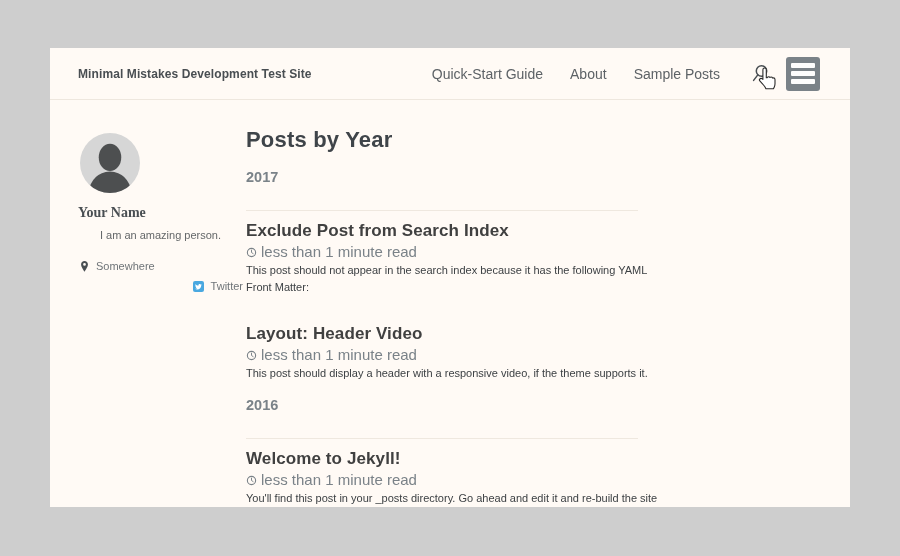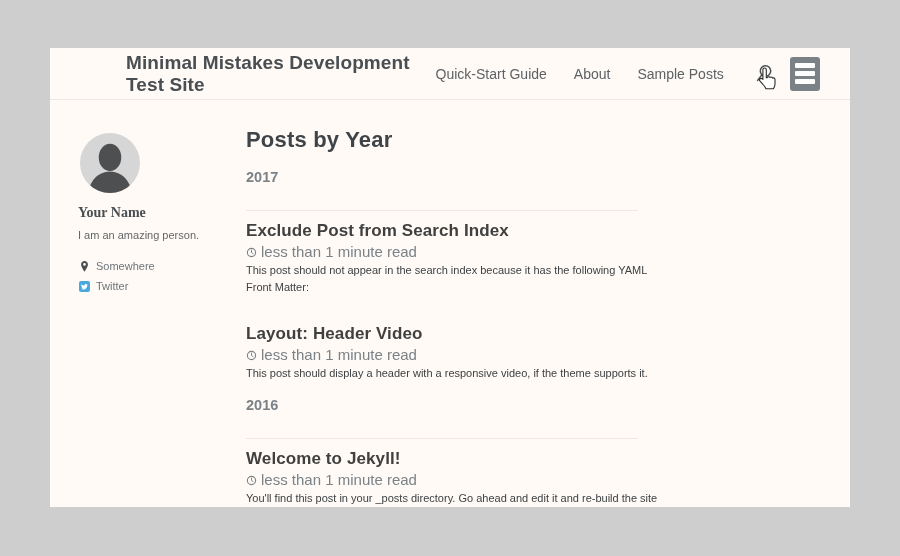--- a/index.html
+++ b/index.html
@@ -21,22 +21,22 @@
 
   
   .masthead {
     position: absolute;
     left: 0; top: 0; width: 100%; height: 52px;
     display: flex; align-items: center;
     padding: 0 30px 0 28px;
     border-bottom: 1px solid #eee7de;
   }
   .site-title {
-    font-size: 19px; font-weight: 700; color: #494e52;
-    letter-spacing: 0.1px; text-decoration: none; cursor: pointer; margin-left: 48px;
+    font-size: 12px; font-weight: 700; color: #494e52;
+    letter-spacing: 0.1px; text-decoration: none; cursor: pointer;
   }
   .primary-nav { margin-left: auto; display: flex; align-items: center; gap: 27px; }
   .nav-link {
     font-size: 14px; color: #5d6266; text-decoration: none; cursor: pointer;
     white-space: nowrap;
   }
   .search-toggle {
     margin-left: 30px; width: 20px; height: 20px; display: inline-flex;
     align-items: center; justify-content: center; cursor: pointer;
   }
@@ -52,29 +52,29 @@
   
   .cursor {
     position: absolute; left: 706px; top: 17px; width: 24px; height: 28px;
     z-index: 50; pointer-events: none;
   }
 
   
   .sidebar { position: absolute; left: 28px; top: 85px; width: 165px; }
   .avatar { width: 60px; height: 60px; margin-left: 2px; }
   .author-name { font-size: 14px; font-weight: 700; color: #494e52; margin-top: 12px; font-family: Liberation Serif, serif; }
-  .author-bio { font-size: 11px; color: #646769; margin-top: 8px; line-height: 13px; }
+  .author-bio { font-size: 11px; color: #646769; margin-top: 8px; line-height: 13px; text-align: center; }
   .author-links { list-style: none; margin-top: 14px; }
   .author-links li {
     display: flex; align-items: center; gap: 6px;
     font-size: 11px; color: #6f7478; height: 20px;
   }
   .author-links li .li-icon { width: 12px; display: inline-flex; justify-content: center; }
   .author-links li span { line-height: 12px; }
-  .link-twitter { cursor: pointer; }
+  .link-twitter { cursor: pointer; justify-content: flex-end; }
 
   
   .content { position: absolute; left: 196px; top: 78px; width: 392px; }
   .page-title {
     font-size: 22px; font-weight: 700; color: #3f4449; line-height: 28px;
     letter-spacing: 0.2px;
   }
   .year-section + .year-section { margin-top: 0; }
   .year-heading {
     font-size: 14.5px; font-weight: 700; color: #7a8288;

